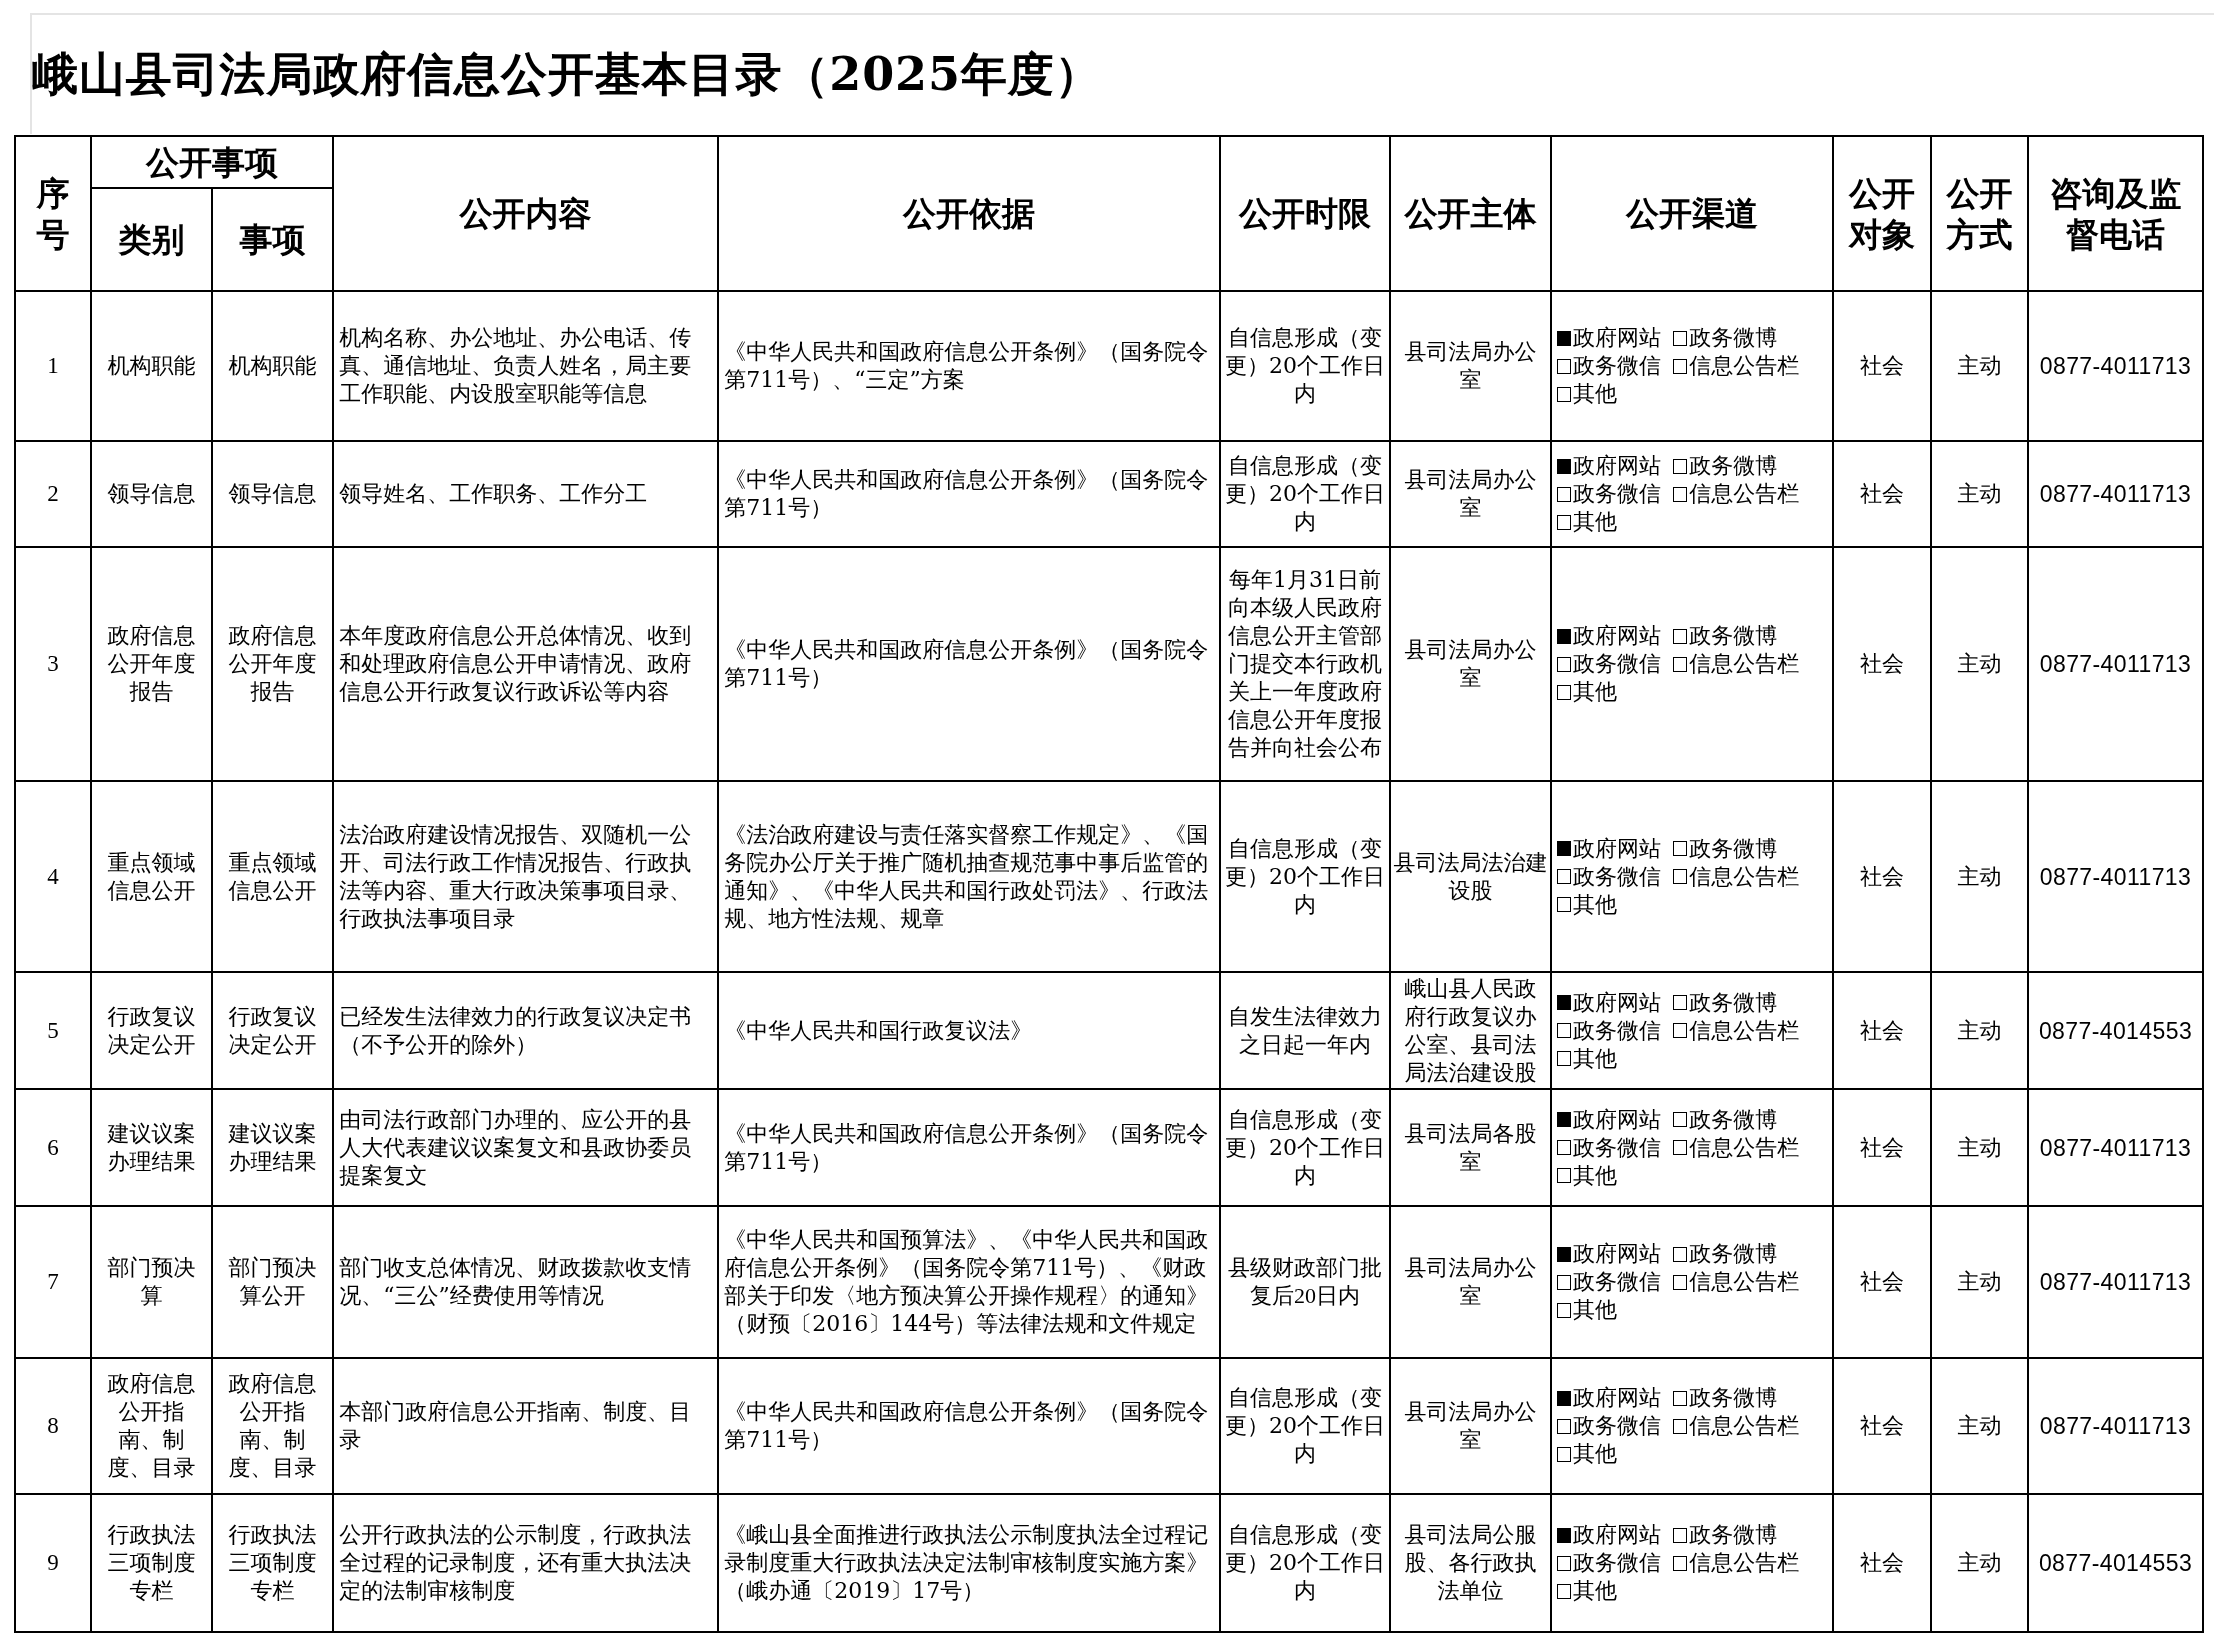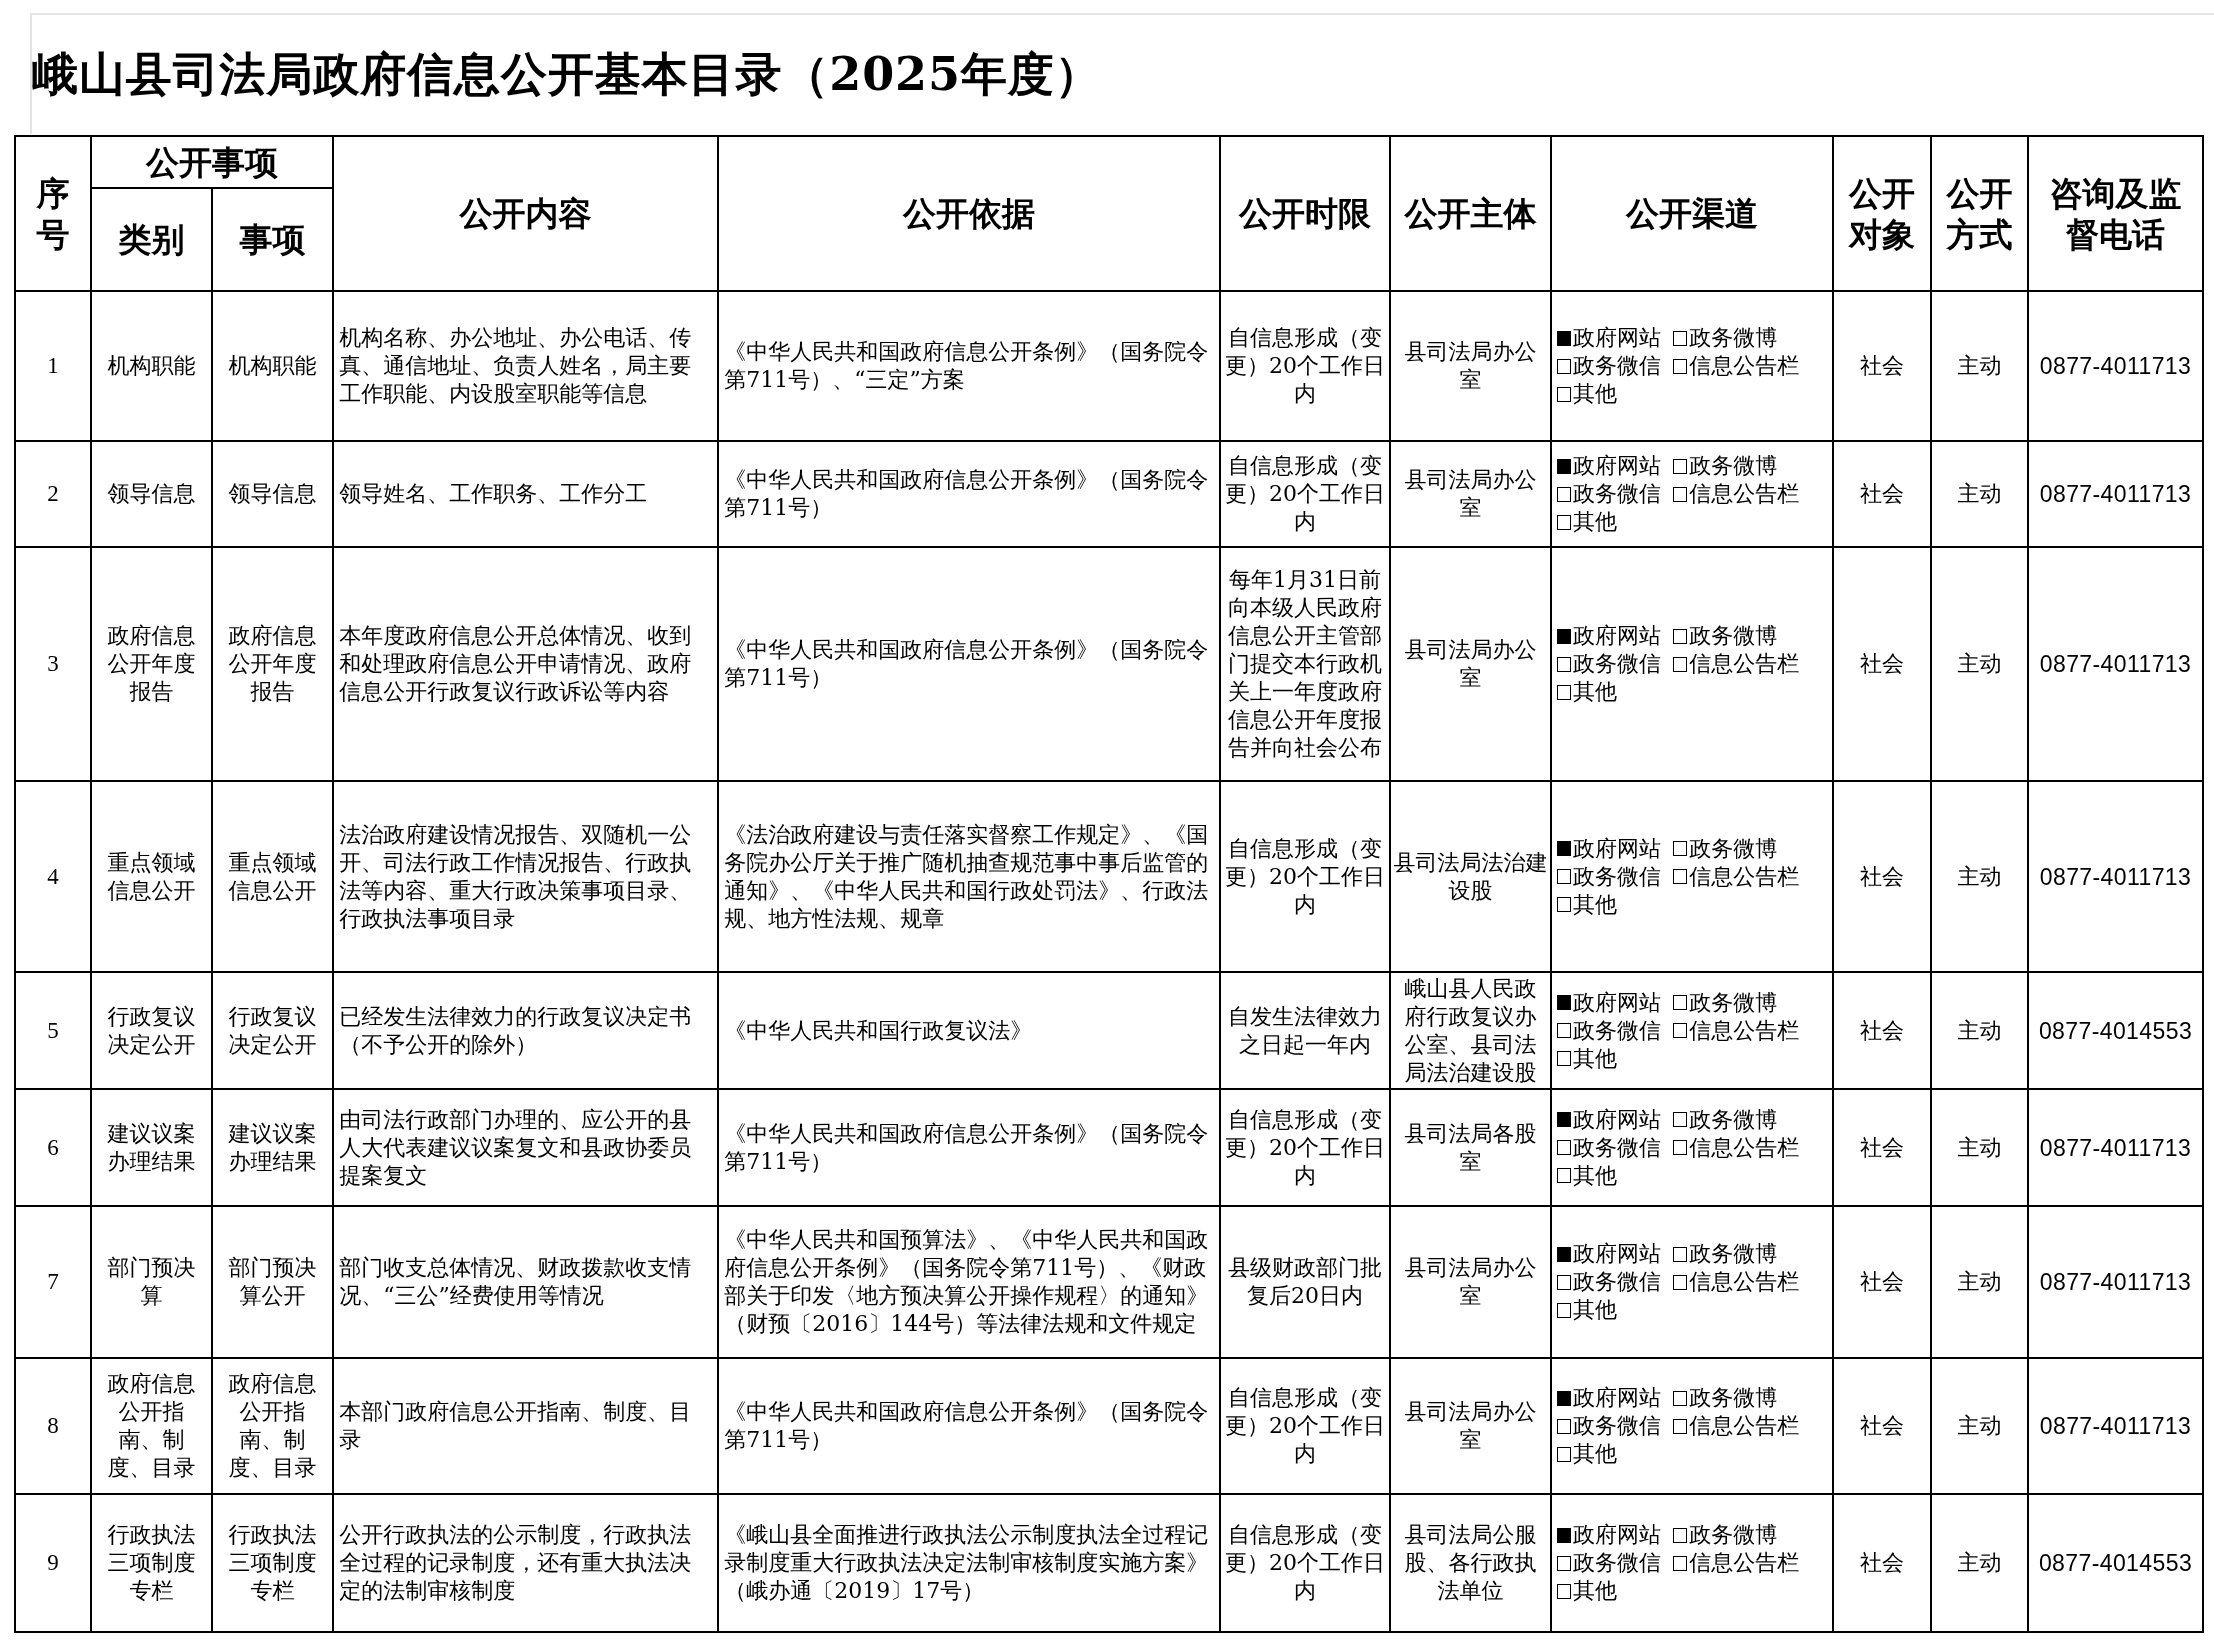--- a/index.html
+++ b/index.html
@@ -165,21 +165,21 @@
     <td class="c">社会</td>
     <td class="c">主动</td>
     <td class="phone">0877-4011713</td>
   </tr>
       <tr style="height: 152px;">
     <td class="c num">7</td>
     <td class="c" style="padding:0 8.9px;">部门预决算</td>
     <td class="c" style="padding:0 8.9px;">部门预决算公开</td>
     <td class="l">部门收支总体情况、财政拨款收支情况、“三公”经费使用等情况</td>
     <td class="l">《中华人民共和国预算法》、《中华人民共和国政府信息公开条例》（国务院令第711号）、《财政部关于印发〈地方预决算公开操作规程〉的通知》（财预〔2016〕144号）等法律法规和文件规定</td>
-    <td class="c" style="padding:0 3px;">县级财政部门批复后20日内</td>
+    <td class="c" style="padding:0 3px;font-family:Liberation Serif, serif;">县级财政部门批复后20日内</td>
     <td class="c" style="padding:0 7px;">县司法局办公室</td>
     <td class="l" style="padding:0 5.3px;">
           <div class="chan-line"><span class="chk on"></span><span>政府网站</span><span class="chan-gap"></span><span class="chk"></span><span>政务微博</span></div>
           <div class="chan-line"><span class="chk"></span><span>政务微信</span><span class="chan-gap"></span><span class="chk"></span><span>信息公告栏</span></div>
           <div class="chan-line"><span class="chk"></span><span>其他</span></div>
         </td>
     <td class="c">社会</td>
     <td class="c">主动</td>
     <td class="phone">0877-4011713</td>
   </tr>

